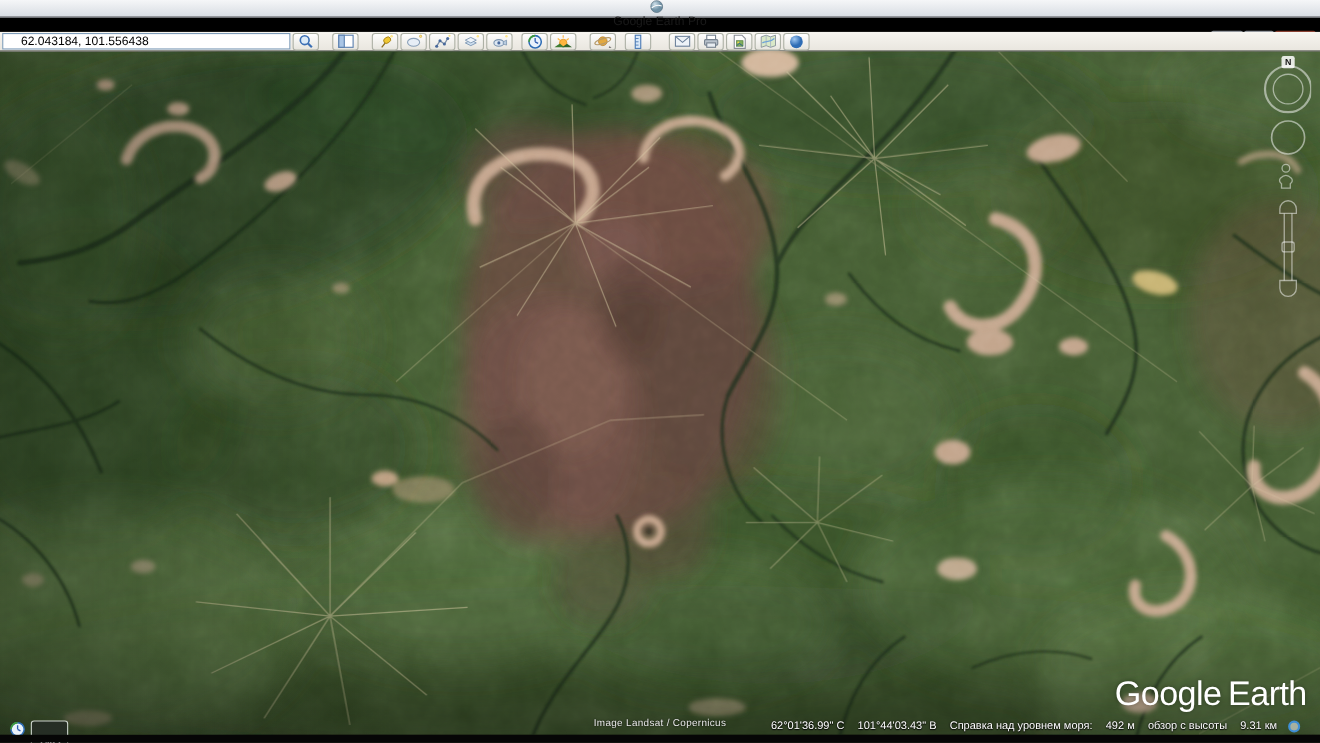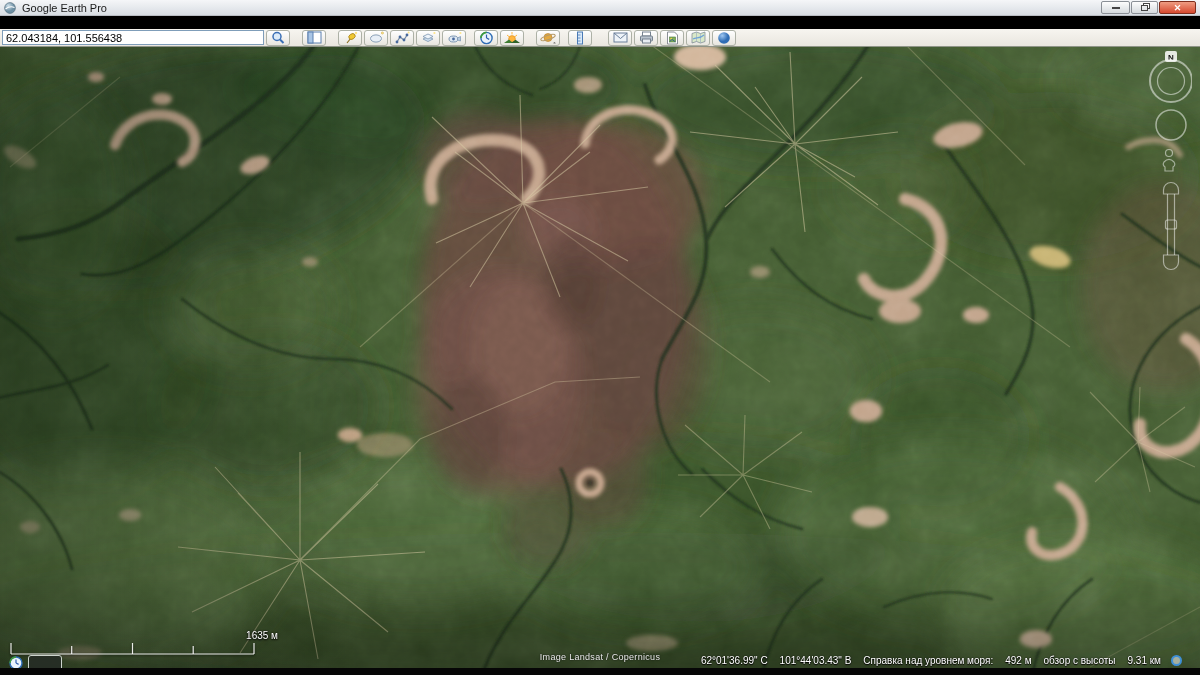--- a/index.html
+++ b/index.html
@@ -2,21 +2,21 @@
 <html style="--close_button: #d6492f; --placemark_yellow: #f0c832; --loading_ring: #3f8fd6; --status_text: #ffffff; --terrain_green_base: #41592f; --terrain_dark_green: #273d1f; --terrain_light_green: #5a7744; --burn_scar_brown: #6b4a42; --bare_ground_tan: #c9ab92;"><head>
 <meta charset="utf-8">
 <style>
   html,body{margin:0;padding:0;background:#222;}
   *{box-sizing:border-box;}
   .window{position:relative;width:1200px;height:675px;background:#000;overflow:hidden;
     font-family:"Liberation Sans",sans-serif;-webkit-font-smoothing:antialiased;}
   
   .titlebar{position:absolute;left:0;top:0;width:100%;height:16px;
     background:linear-gradient(#f5f6f8,#d8dde3);border-bottom:1px solid #b9bdc3;
-    display:flex;align-items:center;padding:0 4px;}
+    display:flex;align-items:center;padding:0 4px;flex-direction:column;}
   .appicon{width:12px;height:12px;margin-right:6px;flex:0 0 auto;}
   .title{font-size:11px;color:#1a1a1a;line-height:16px;}
   .winbtns{margin-left:auto;display:flex;gap:1px;align-items:center;}
   .wbtn{height:13px;border:1px solid #8a8f96;border-radius:2px;
     background:linear-gradient(#fdfdfd,#d5dade);display:flex;align-items:center;justify-content:center;
     font-size:8px;color:#333;cursor:pointer;}
   .wbtn.min{width:29px;} .wbtn.res{width:27px;}
   .wbtn.close{width:37px;background:linear-gradient(#ef9c82,var(--close_button,#d6492f));
     border-color:#7e2d1d;color:#fff;font-weight:bold;font-size:9px;}
   .minglyph{width:8px;height:2px;background:#444;}
@@ -24,21 +24,21 @@
   
   .menubar{position:absolute;left:0;top:16px;width:100%;height:13px;background:#f1f0ee;
     border-bottom:1px solid #e3e1dd;display:flex;align-items:center;padding-left:3px;}
   .menu-item{display:inline-block;font-size:11px;line-height:12px;color:#111;padding:0 6px;cursor:default;}
   .menu-item::first-letter{text-decoration:underline;}
   
   .toolbar{position:absolute;left:0;top:29px;width:100%;height:18px;
     background:linear-gradient(#f7f5f0,#e9e6df);border-bottom:1px solid #8f9488;
     display:flex;align-items:center;padding:0 2px;}
   .searchbox{width:262px;height:15px;border:1px solid #7f9db9;background:#fff;
-    font-family:"Liberation Sans",sans-serif;font-size:11px;padding:0 3px;color:#000;}
+    font-family:"Liberation Sans",sans-serif;font-size:11px;padding:0 16px;color:#000;}
   .tbtn{width:24px;height:16px;margin-left:2px;border:1px solid #adb1a6;border-radius:3px;
     background:linear-gradient(#ffffff,#e7e5de);display:flex;align-items:center;justify-content:center;
     cursor:pointer;flex:0 0 auto;}
   .gap12{margin-left:12px;} .gap8{margin-left:8px;} .gap16{margin-left:16px;}
   
   .map{position:absolute;left:0;top:47px;width:1200px;height:621px;cursor:grab;}
   .map svg.terrain{display:block;}
   .strip{position:absolute;left:0;bottom:0;width:100%;height:7px;background:#060606;}
   
   .navctl{position:absolute;right:8px;top:50px;width:50px;height:230px;}
@@ -407,44 +407,34 @@
       <g stroke-width="1.2">
         <path d="M21.5 140 a7.5 7.5 0 0 1 15 0 l0 4 l-15 0 Z"></path>
         <line x1="25.5" y1="144" x2="25.5" y2="205"></line>
           <line x1="32.5" y1="144" x2="32.5" y2="205"></line>
         <rect x="23.5" y="170" width="11" height="9" rx="2"></rect>
         <path d="M21.5 212 a7.5 7.5 0 0 0 15 0 l0 -7 l-15 0 Z"></path>
       </g>
     </g>
   </svg>
 
-  <div class="scalebar">
-    <div class="scalelabel">1635 м</div>
-    <svg width="256" height="14" style="filter:drop-shadow(0 1px 1px rgba(0,0,0,.7));">
-      <g stroke="rgba(255,255,255,0.9)" stroke-width="1.2">
-        <line x1="1" y1="13" x2="244" y2="13"></line>
-        <line x1="1" y1="2" x2="1" y2="13"></line>
-          <line x1="61.7" y1="5" x2="61.7" y2="13"></line>
-        <line x1="122.5" y1="2" x2="122.5" y2="13"></line>
-          <line x1="183.2" y1="5" x2="183.2" y2="13"></line>
-        <line x1="244" y1="2" x2="244" y2="13"></line>
-      </g>
-    </svg>
-  </div>
 
   <svg class="clockicon" viewBox="0 0 14 14">
     <circle cx="7" cy="7" r="6" fill="#e9f2fb" stroke="#2f6db5" stroke-width="1.4"></circle>
     <path d="M7 1 A6 6 0 0 0 1 7" fill="none" stroke="#3f9c3a" stroke-width="1.6"></path>
     <line x1="7" y1="7" x2="7" y2="3.4" stroke="#2f5db0" stroke-width="1.2"></line>
     <line x1="7" y1="7" x2="9.6" y2="8.4" stroke="#2f5db0" stroke-width="1.2"></line>
   </svg>
   <div class="timetab">1985</div>
 
   <div class="attribution">Image Landsat / Copernicus</div>
 
+  <div class="gelogo">
+    <span class="g1">Google</span><span class="g2">Earth</span>
+  </div>
 
   <div class="statusbar">
     <span>62°01'36.99" С</span>
     <span class="seg">101°44'03.43" В</span>
     <span class="seg">Справка над уровнем моря:</span>
     <span class="val">492 м</span>
     <span class="seg">обзор с высоты</span>
     <span class="val">9.31 км</span>
     <div class="loadring"></div>
   </div>

